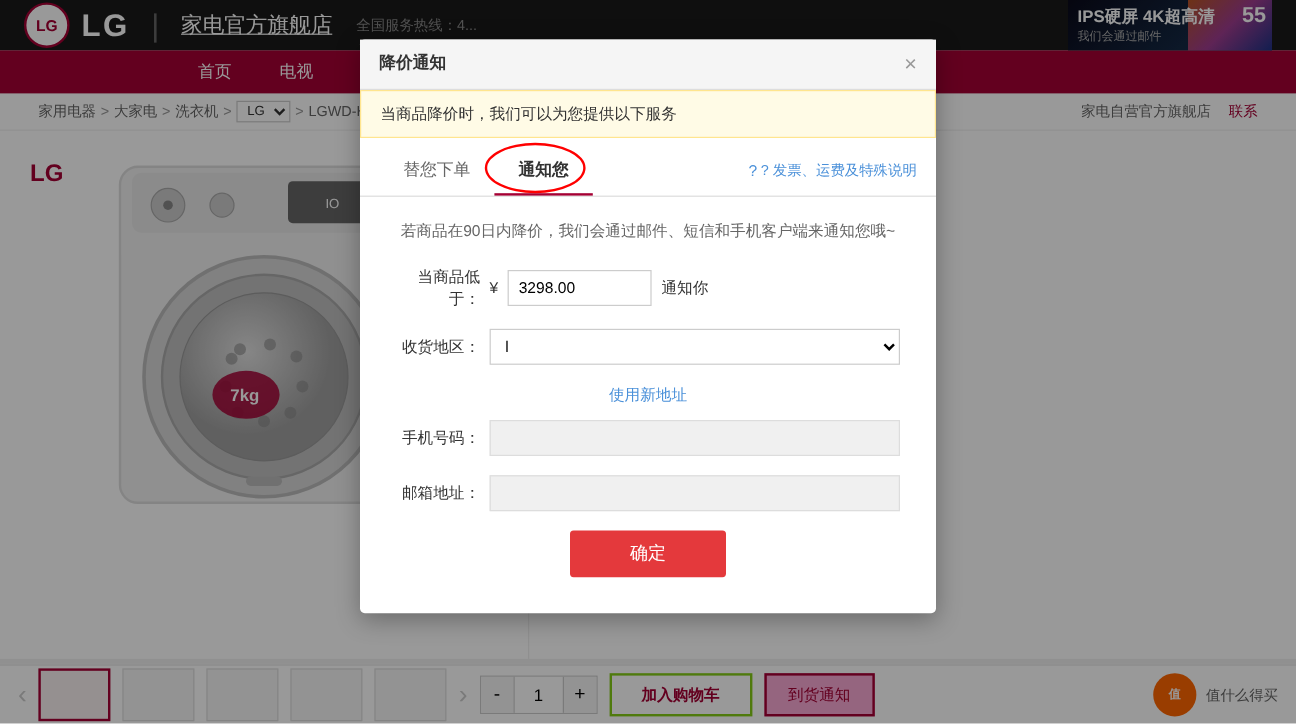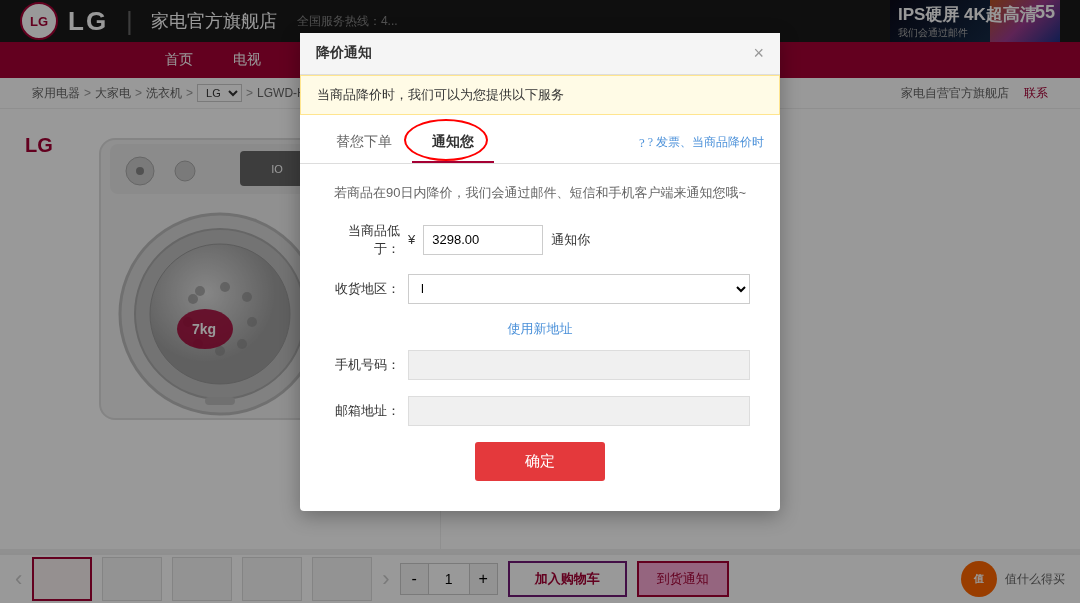--- a/index.html
+++ b/index.html
@@ -31,44 +31,44 @@
     .modal-body { padding: 20px 30px; }
     .modal-desc { font-size: 13px; color: #666; margin-bottom: 20px; text-align: center; }
     .form-row { display: flex; align-items: center; margin-bottom: 16px; gap: 8px; }
     .form-label { width: 70px; text-align: right; font-size: 13px; color: #333; flex-shrink: 0; }
     .form-input { flex: 1; height: 30px; border: 1px solid #ccc; padding: 0 8px; font-size: 13px; color: #333; }
     .form-input-small { width: 120px; height: 30px; border: 1px solid #ccc; padding: 0 8px; font-size: 13px; }
     .form-unit { font-size: 13px; color: #333; }
     .form-select { flex: 1; height: 30px; border: 1px solid #ccc; padding: 0 8px; font-size: 13px; background: white; }
     .link-blue { color: #4a90d9; font-size: 13px; cursor: pointer; display: block; text-align: center; margin-bottom: 10px; }
     .btn-confirm { background: #e4393c; color: white; border: none; padding: 10px 50px; font-size: 15px; cursor: pointer; border-radius: 3px; display: block; margin: 10px auto; }
-    .tab-area { display: flex; align-items: center; padding: 8px 16px 0; border-bottom: 1px solid #ddd; font-family: Liberation Serif, serif; }
+    .tab-area { display: flex; align-items: center; padding: 8px 16px 0; border-bottom: 1px solid #ddd; }
   </style>
 </head>
 <body>
 
 <div style="width:1080px; height:603px; position:relative; background:#f0f0f0; overflow:hidden;">
 
   <div class="header">
     <div class="logo-area">
       <div class="lg-logo">
         <span>LG</span>
       </div>
       <span style="color:white;font-size:26px;font-weight:bold;letter-spacing:2px;">LG</span>
       <span style="color:#666;font-size:26px;margin:0 8px;">|</span>
-      <span style="color:white;font-size:18px;">家电官方旗舰店</span>
+      <span style="color:white;font-size:18px;text-decoration:underline;">家电官方旗舰店</span>
     </div>
     <span style="color:#888;font-size:12px;margin-left:20px;">
       <span>全国服务热线：</span><span>4</span>...
     </span>
     <div style="margin-left:auto;display:flex;gap:4px;align-items:center;">
 
       <div style="width:170px;height:42px;background:linear-gradient(135deg,#0a0a1a,#1a3a5c);display:flex;flex-direction:column;justify-content:center;padding:4px 8px;position:relative;">
         <div style="position:absolute;right:0;top:0;bottom:0;width:70px;background:linear-gradient(135deg,#e06020,#c040a0,#203090);opacity:0.8;"></div>
-        <span style="color:white;font-size:17px;font-weight:bold;position:relative;z-index:1;">IPS硬屏 4K超高清</span>
+        <span style="color:white;font-size:14px;font-weight:bold;position:relative;z-index:1;">IPS硬屏 4K超高清</span>
         <span style="color:#aaa;font-size:10px;position:relative;z-index:1;">我们会通过邮件</span>
         <span style="position:absolute;top:2px;right:5px;color:white;font-size:18px;font-weight:bold;z-index:2;">55</span>
       </div>
 
     </div>
   </div>
 
   <div class="nav">
     <a class="nav-item">首页</a>
     <a class="nav-item">电视</a>
@@ -179,21 +179,21 @@
     <div style="width:60px;height:44px;border:1px solid #ddd;background:#f5f5f5;"></div>
     <div style="width:60px;height:44px;border:1px solid #ddd;background:#f5f5f5;"></div>
     <div style="width:60px;height:44px;border:1px solid #ddd;background:#f5f5f5;"></div>
     <span style="font-size:22px;color:#ccc;cursor:pointer;">›</span>
 
     <div style="display:flex;align-items:center;border:1px solid #ccc;">
       <button style="width:28px;height:30px;border:none;background:#f5f5f5;cursor:pointer;font-size:16px;border-right:1px solid #ccc;">-</button>
       <input type="text" value="1" style="width: 40px; height: 30px; border: none; text-align: center; font-size: 14px;">
       <button style="width:28px;height:30px;border:none;background:#f5f5f5;cursor:pointer;font-size:16px;border-left:1px solid #ccc;">+</button>
     </div>
-    <button style="background:white;border:2px solid #701a75;color:#a50034;padding:7px 25px;font-size:13px;cursor:pointer;font-weight:bold;">加入购物车</button>
+    <button style="background:white;border:2px solid #84cc16;color:#a50034;padding:7px 25px;font-size:13px;cursor:pointer;font-weight:bold;">加入购物车</button>
     <button style="background:#f9a8d4;border:2px solid #a50034;color:#a50034;padding:7px 18px;font-size:13px;cursor:pointer;">到货通知</button>
 
     <div style="margin-left:auto;display:flex;align-items:center;gap:8px;">
       <div style="width:36px;height:36px;background:#f60;border-radius:50%;display:flex;align-items:center;justify-content:center;">
         <span style="color:white;font-size:10px;font-weight:bold;">值</span>
       </div>
       <span style="font-size:12px;color:#666;">值什么得买</span>
     </div>
   </div>
 
@@ -211,21 +211,21 @@
 
       <div class="tab-area">
         <div class="modal-tab">替您下单</div>
         <div class="modal-tab active" style="position:relative;">
           <span>通知您</span>
           
           <div style="position:absolute;top:-4px;left:-8px;width:84px;height:42px;border:2.5px solid red;border-radius:50%;pointer-events:none;"></div>
         </div>
         <div style="margin-left:auto;display:flex;align-items:center;gap:3px;">
           <span style="color:#4a90d9;font-size:13px;">?</span>
-          <span style="color:#4a90d9;font-size:12px;cursor:pointer;">? 发票、当商品降价时</span>
+          <span style="color:#4a90d9;font-size:12px;cursor:pointer;">? 发票、运费及特殊说明</span>
         </div>
       </div>
 
       <div class="modal-body">
         <p class="modal-desc">若商品在90日内降价，我们会通过邮件、短信和手机客户端来通知您哦~</p>
 
         <div class="form-row">
           <span class="form-label">当商品低于：</span>
           <span style="color:#333;font-size:13px;">¥</span>
           <input type="text" class="form-input-small" value="3298.00" style="width: 120px;">

